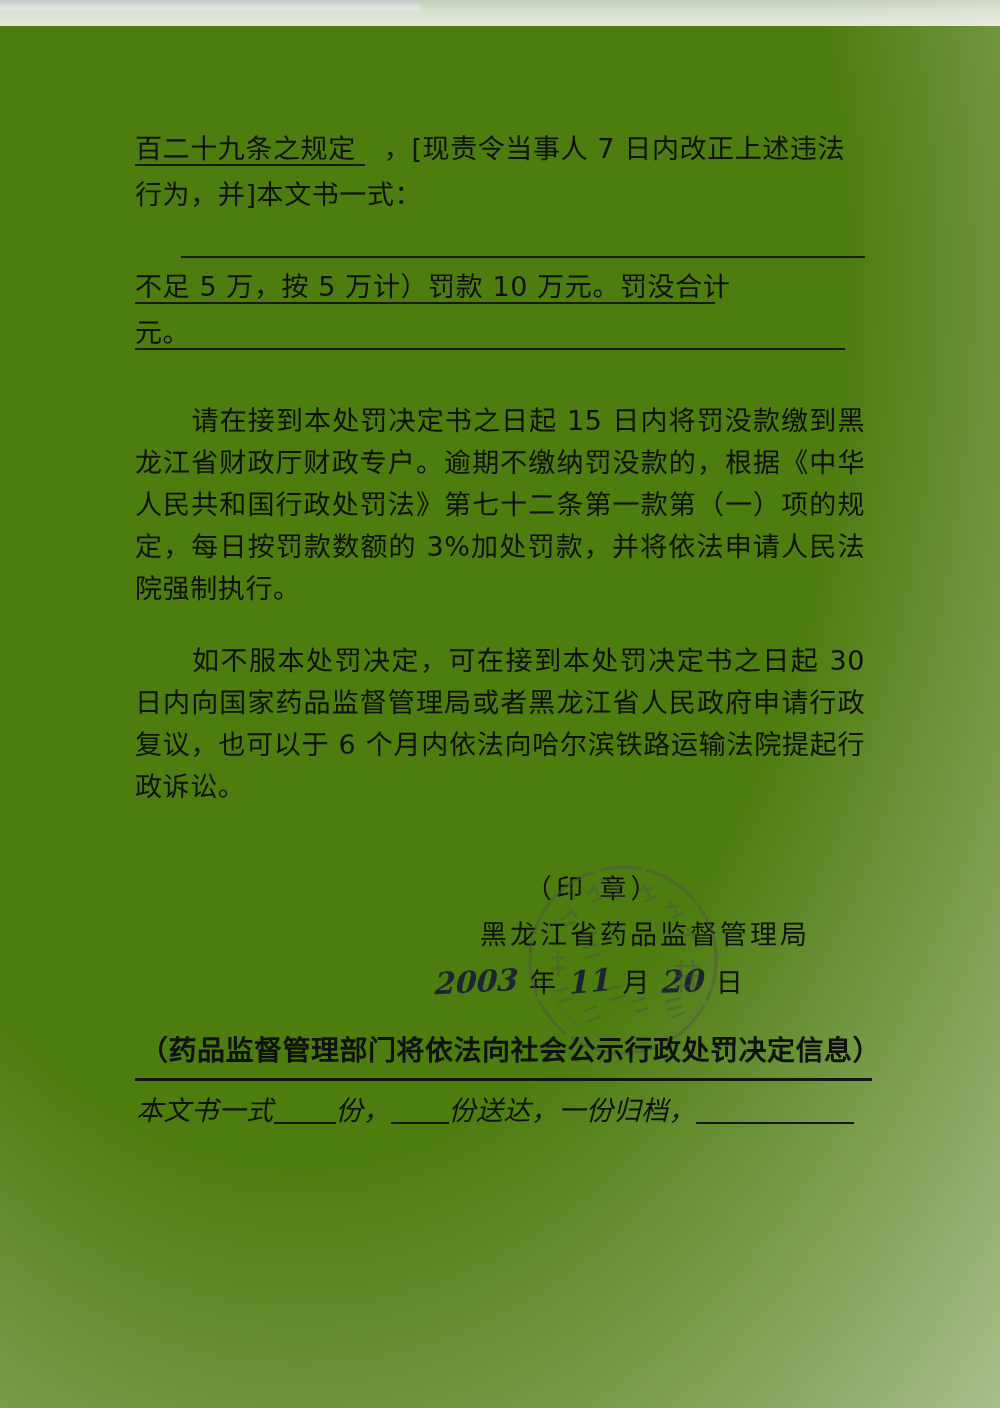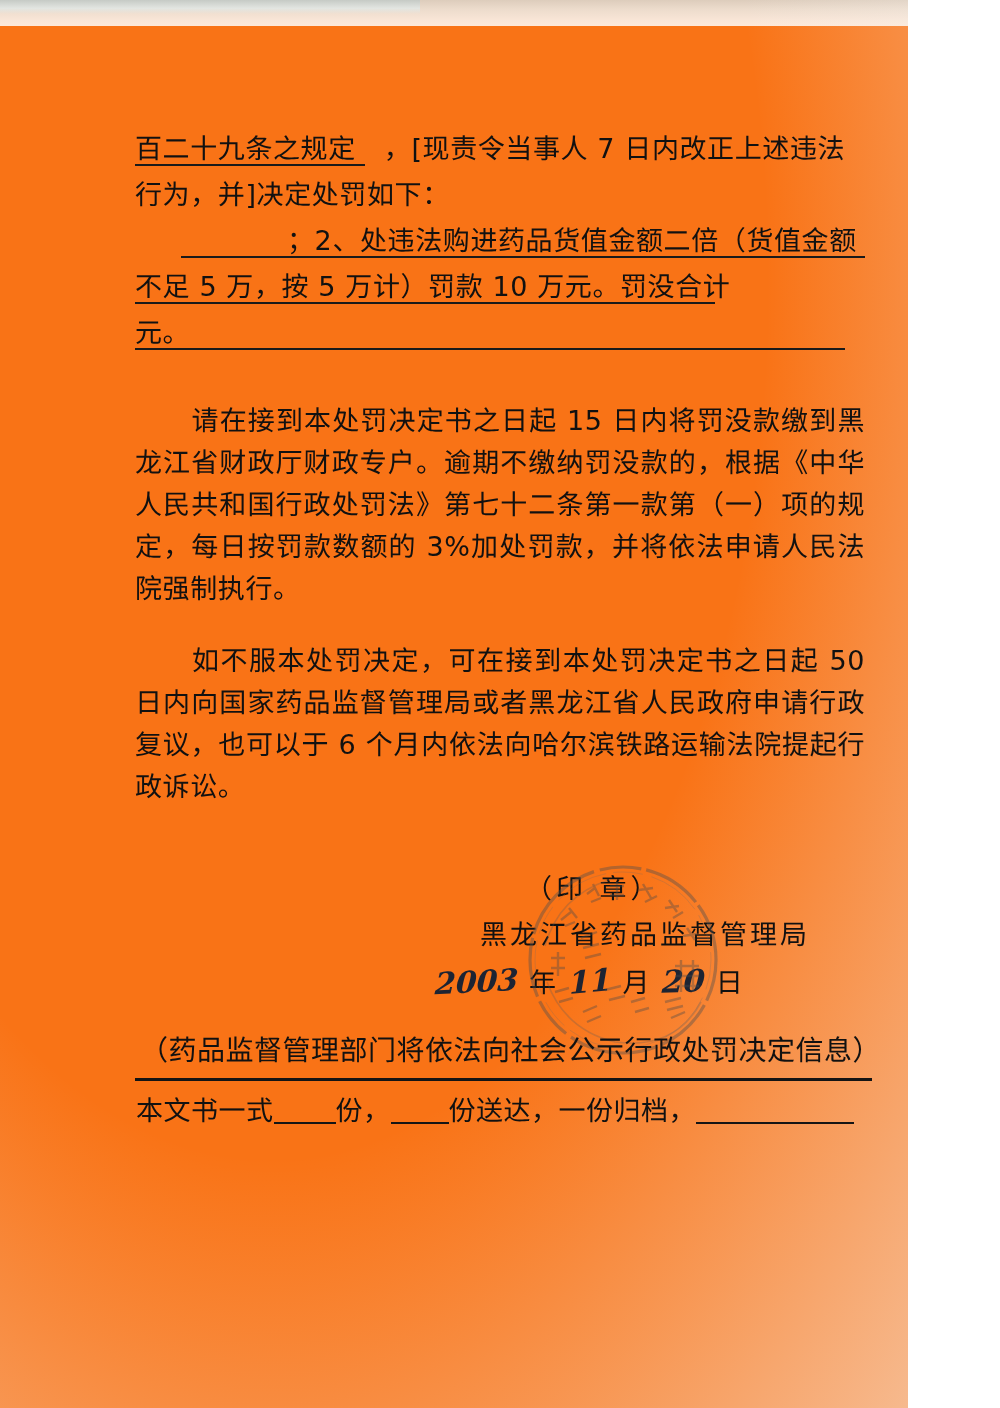--- a/index.html
+++ b/index.html
@@ -3,23 +3,23 @@
 <meta charset="utf-8">
 <title>行政处罚决定书</title>
 <style>
   html, body {
     margin: 0;
     padding: 0;
     background: #ffffff;
   }
   #page {
     position: relative;
-    width: 908px;
+    width: 1000px;
     height: 1408px;
-    background: #f97316;
+    background: #4d7c0f;
     overflow: hidden;
     font-family: "DejaVu Sans", "Liberation Sans", sans-serif;
     color: #111111;
   }
   
   .scan-shadow-top {
     position: absolute;
     top: 0; left: 0;
     width: 1000px; height: 26px;
     background: linear-gradient(180deg, #d8dcd9 0%, #eaeeec 35%, #f8f9f8 75%, #fdfdfc 100%);
@@ -122,39 +122,40 @@
   .seal svg { display: block; }
 
   
   .footer-note {
     position: absolute;
     left: 140px;
     top: 1028px;
     font-size: 28px;
     letter-spacing: .5px;
     white-space: nowrap;
-    font-weight: 400;
+    font-weight: 700;
   }
   .footer-hr {
     position: absolute;
     left: 135px;
     top: 1078px;
     width: 737px;
     height: 3px;
     background: #141414;
   }
   .footer-copies {
     position: absolute;
     left: 136px;
     top: 1088px;
     font-size: 27px;
     letter-spacing: .5px;
     white-space: nowrap;
     height: 46px;
     line-height: 46px;
+    font-style: italic;
   }
   .blank {
     display: inline-block;
     border-bottom: 2.5px solid #151515;
     vertical-align: -4px;
   }
   .blank.b1 { width: 62px; }
   .blank.b2 { width: 58px; }
   .blank.b3 { width: 158px; }
 </style>
@@ -168,47 +169,46 @@
   <div class="paper-tint"></div>
 
   <div class="doc-body">
 
     <div class="line">
       <span class="seg">百二十九条之规定</span><span class="seg" style="display:inline-block;width:28px;"></span><span class="seg">，[现责令当事人 7 日内改正上述违法</span>
       <span class="rule" style="left:0px;width:230px;"></span>
     </div>
 
     <div class="line">
-      <span class="seg">行为，并]决定处罚如下：</span>
+      <span class="seg">行为，并]本文书一式：</span>
     </div>
 
 
     <div class="line" style="padding-left:152px;">
-      <span class="seg">；2、处违法购进药品货值金额二倍（货值金额</span>
       <span class="rule" style="left:46px;width:108px;"></span>
       <span class="rule" style="left:152px;width:578px;"></span>
     </div>
 
     <div class="line">
       <span class="seg">不足 5 万，按 5 万计）罚款 10 万元。罚没合计</span>
       <span class="rule" style="left:0px;width:580px;"></span>
     </div>
 
     <div class="line">
       <span class="seg">元。</span>
       <span class="rule" style="left:0px;width:710px;"></span>
     </div>
 
     <div class="gap-lg"></div>
 
     <div class="para"><span class="indent"></span><span>请在接到本处罚决定书之日起 15 日内将罚没款缴到黑龙江省财政厅财政专户。逾期不缴纳罚没款的，根据《中华人民共和国行政处罚法》第七十二条第一款第（一）项的规定，每日按罚款数额的 3%加处罚款，并将依法申请人民法院强制执行。</span></div>
 
     <div class="gap-md"></div>
 
-    <div class="para"><span class="indent"></span><span>如不服本处罚决定，可在接到本处罚决定书之日起 50 日内向国家药品监督管理局或者黑龙江省人民政府申请行政复议，也可以于 6 个月内依法向哈尔滨铁路运输法院提起行政诉讼。</span></div>
+    <div class="para"><span class="indent"></span><span>如不服本处罚决定，可在接到本处罚决定书之日起 30 日内向国家药品监督管理局或者黑龙江省人民政府申请行政复议，也可以于 6 个月内依法向哈尔滨铁路运输法院提起行政诉讼。</span></div>
 
     <div class="sign-block">
       <div class="sign-line sign-stamp-note">
         <span>（印 章）</span>
       </div>
       <div class="sign-line sign-issuer">
         <span>黑龙江省药品监督管理局</span>
       </div>
       <div class="sign-line sign-date">
         <span class="hand">2003</span>

